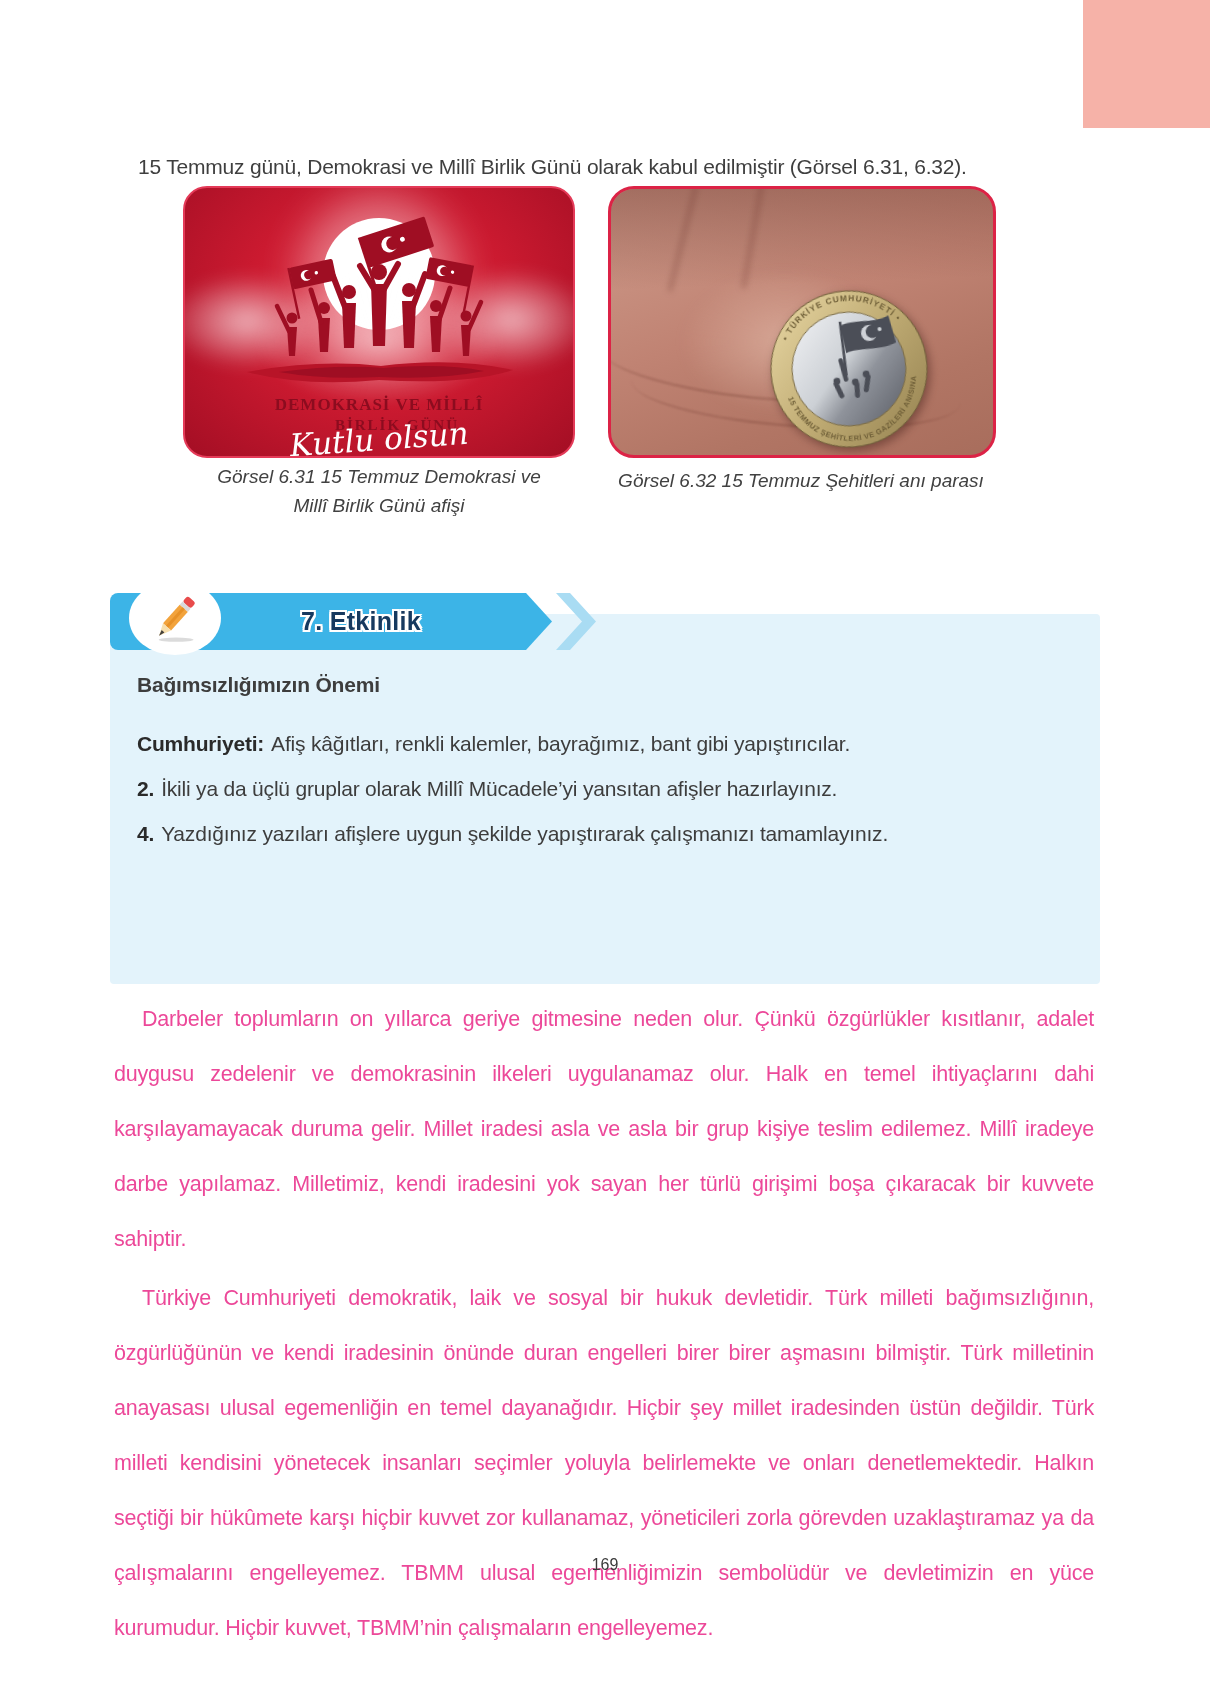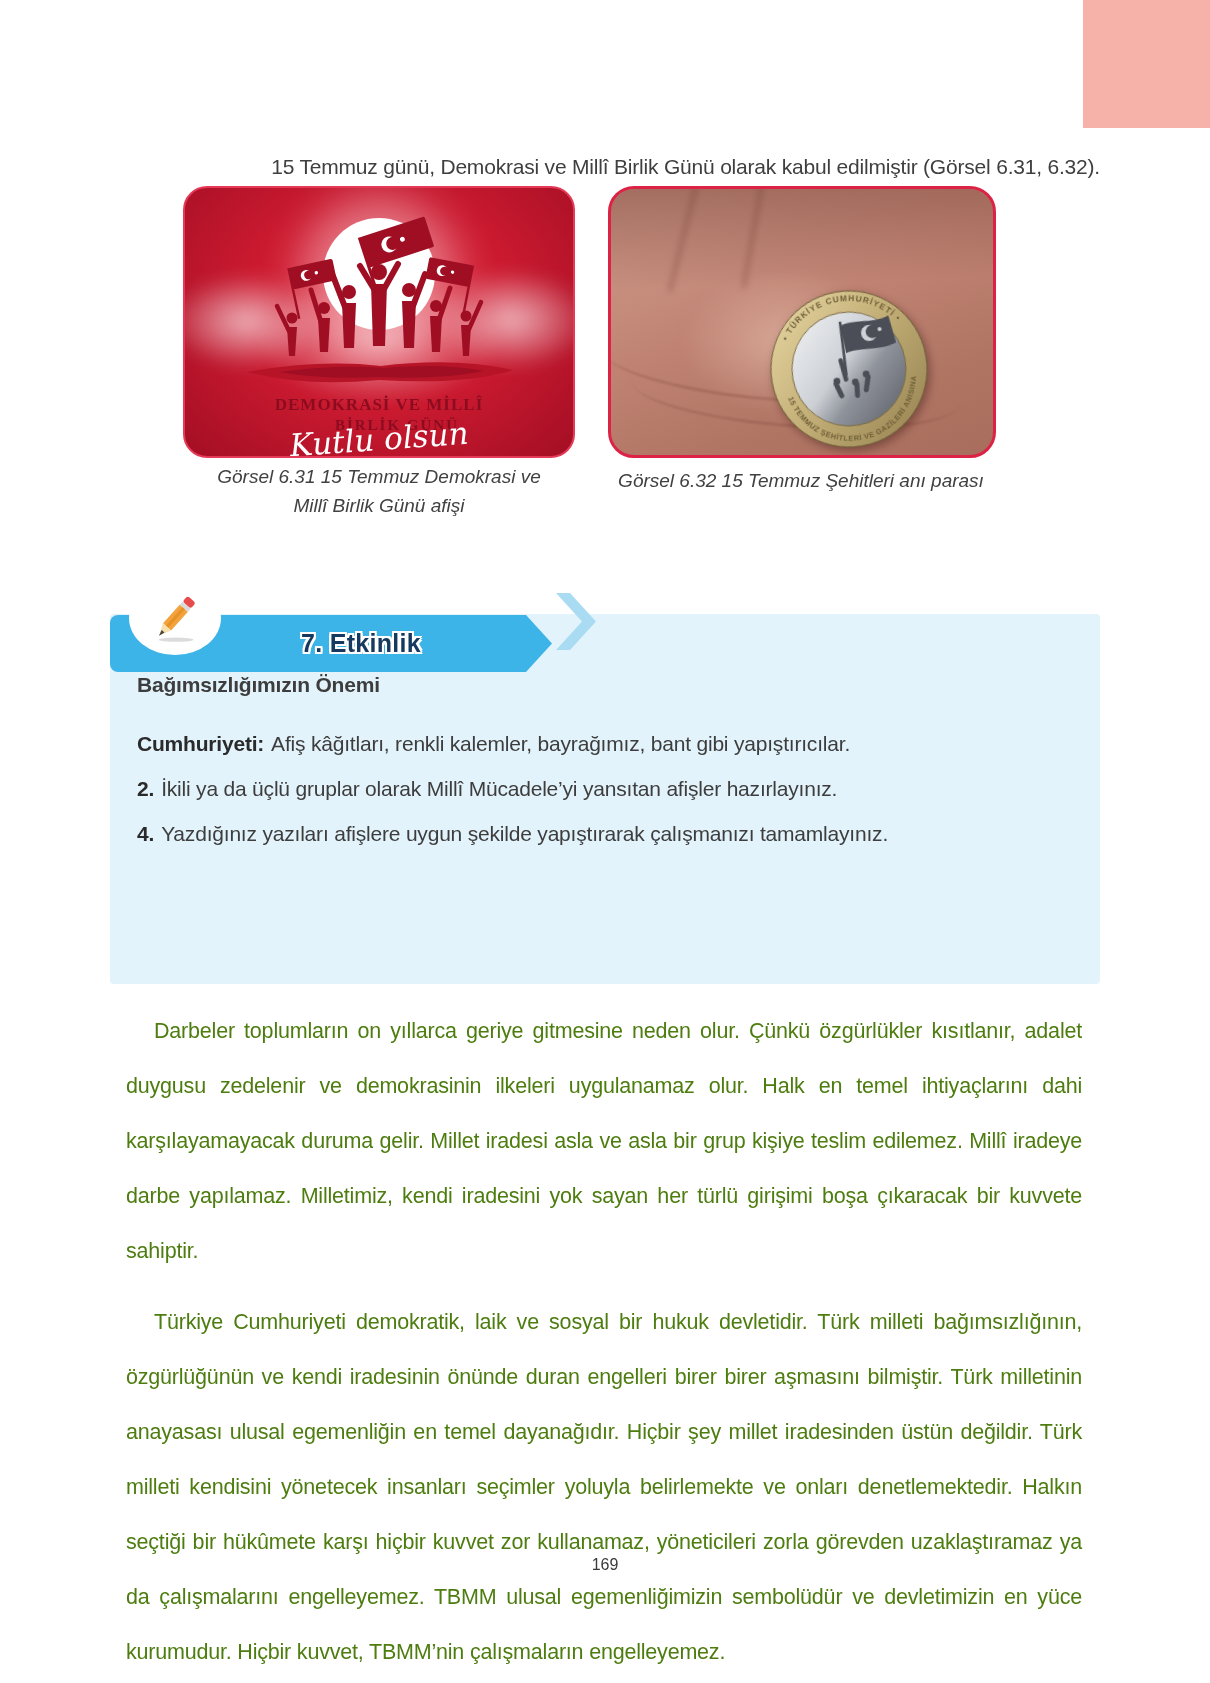--- a/index.html
+++ b/index.html
@@ -9,21 +9,21 @@
     font-family:"Liberation Sans", sans-serif; color:#3d3d3d;
     overflow:hidden;
   }
   .abs { position:absolute; }
 
   
   .corner-accent { left:1083px; top:0; width:127px; height:128px; background:#f6b2a8; }
 
   
   .intro { left:110px; top:130px; width:990px; font-size:21px; line-height:32px;
-           text-indent:28px; letter-spacing:-0.2px; color:#3f3f3f;text-align:right; }
+           text-indent:28px; letter-spacing:-0.2px; color:#3f3f3f; }
 
   
   .poster { left:183px; top:186px; width:392px; height:272px; border-radius:24px;
             border:2px solid #e43a58; overflow:hidden;
             background:radial-gradient(ellipse at 50% 42%, #e32a3d 0%, #cb1a30 48%, #a30e24 100%); }
   .poster-sun { left:50%; top:30px; width:112px; height:112px; transform:translateX(-50%);
             border-radius:50%; background:#ffffff; box-shadow:0 0 42px 22px rgba(255,255,255,.38); }
   .poster-glow { left:50%; top:88px; width:250px; height:130px; transform:translateX(-50%);
             background:radial-gradient(ellipse, rgba(255,255,255,.5), rgba(255,255,255,0) 70%);
             filter:blur(5px); }
@@ -64,40 +64,40 @@
   .cap-left span { display:inline-block; max-width:356px; }
   .cap-right { left:595px; top:466px; width:412px; }
 
   
   .act-box { left:110px; top:614px; width:990px; height:370px; background:#e3f3fb;
              border-radius:4px; z-index:1; }
   .act-banner { left:110px; top:593px; width:442px; height:57px; background:#3cb4e7;
              border-radius:8px 0 0 8px; z-index:2;
              clip-path:polygon(0 0, 416px 0, 442px 28.5px, 416px 57px, 0 57px);
              display:flex; align-items:center; justify-content:center;
-             padding-left:100px; padding-right:40px;margin-top:22px; }
+             padding-left:100px; padding-right:40px; }
   .act-banner-label { font-size:25px; font-weight:bold; color:#16395f; letter-spacing:.3px;
              text-shadow:-2px -2px 0 #fff, 2px -2px 0 #fff, -2px 2px 0 #fff, 2px 2px 0 #fff,
                          -2px 0 0 #fff, 2px 0 0 #fff, 0 -2px 0 #fff, 0 2px 0 #fff; }
   .act-chevron { left:556px; top:593px; width:42px; height:57px; background:#a9dcf3; z-index:2;
              clip-path:polygon(0 0, 14px 0, 40px 28.5px, 14px 57px, 0 57px, 26px 28.5px); }
   .pencil-wrap { left:129px; top:581px; width:92px; height:74px; background:#ffffff;
              border-radius:50%; z-index:3; display:flex; align-items:center; justify-content:center; }
   .pencil-wrap svg { width:52px; height:52px; }
 
   .act-body { left:110px; top:614px; width:1169px; z-index:2; padding:48px 14px 0 8px; }
   .act-body p { margin:0; font-size:21px; line-height:45px; text-indent:19px;
              letter-spacing:-0.2px; color:#3d3d3d; }
   .act-title { font-weight:bold; font-size:22px; color:#2a2a2a; margin-bottom:14px !important; }
   .act-body b { color:#2a2a2a; margin-right:7px; }
 
   
   .body-text { left:110px; top:988px; width:988px; }
-  .body-text p { margin:16px; font-size:21.5px; line-height:55px; text-align:justify;
-             text-indent:28px; letter-spacing:-0.2px; color:#4d7c0f; }
+  .body-text p { margin:4px; font-size:21.5px; line-height:55px; text-align:justify;
+             text-indent:28px; letter-spacing:-0.2px; color:#ec4899; }
 
   .page-number { left:110px; top:1556px; width:990px; text-align:center; font-size:16px; color:#3a3a3a; }
 </style>
 </head>
 <body>
 
 <div class="abs corner-accent"></div>
 
 <p class="abs intro">15 Temmuz günü, Demokrasi ve Millî Birlik Günü olarak kabul edilmiştir (Görsel 6.31, 6.32).</p>
 

